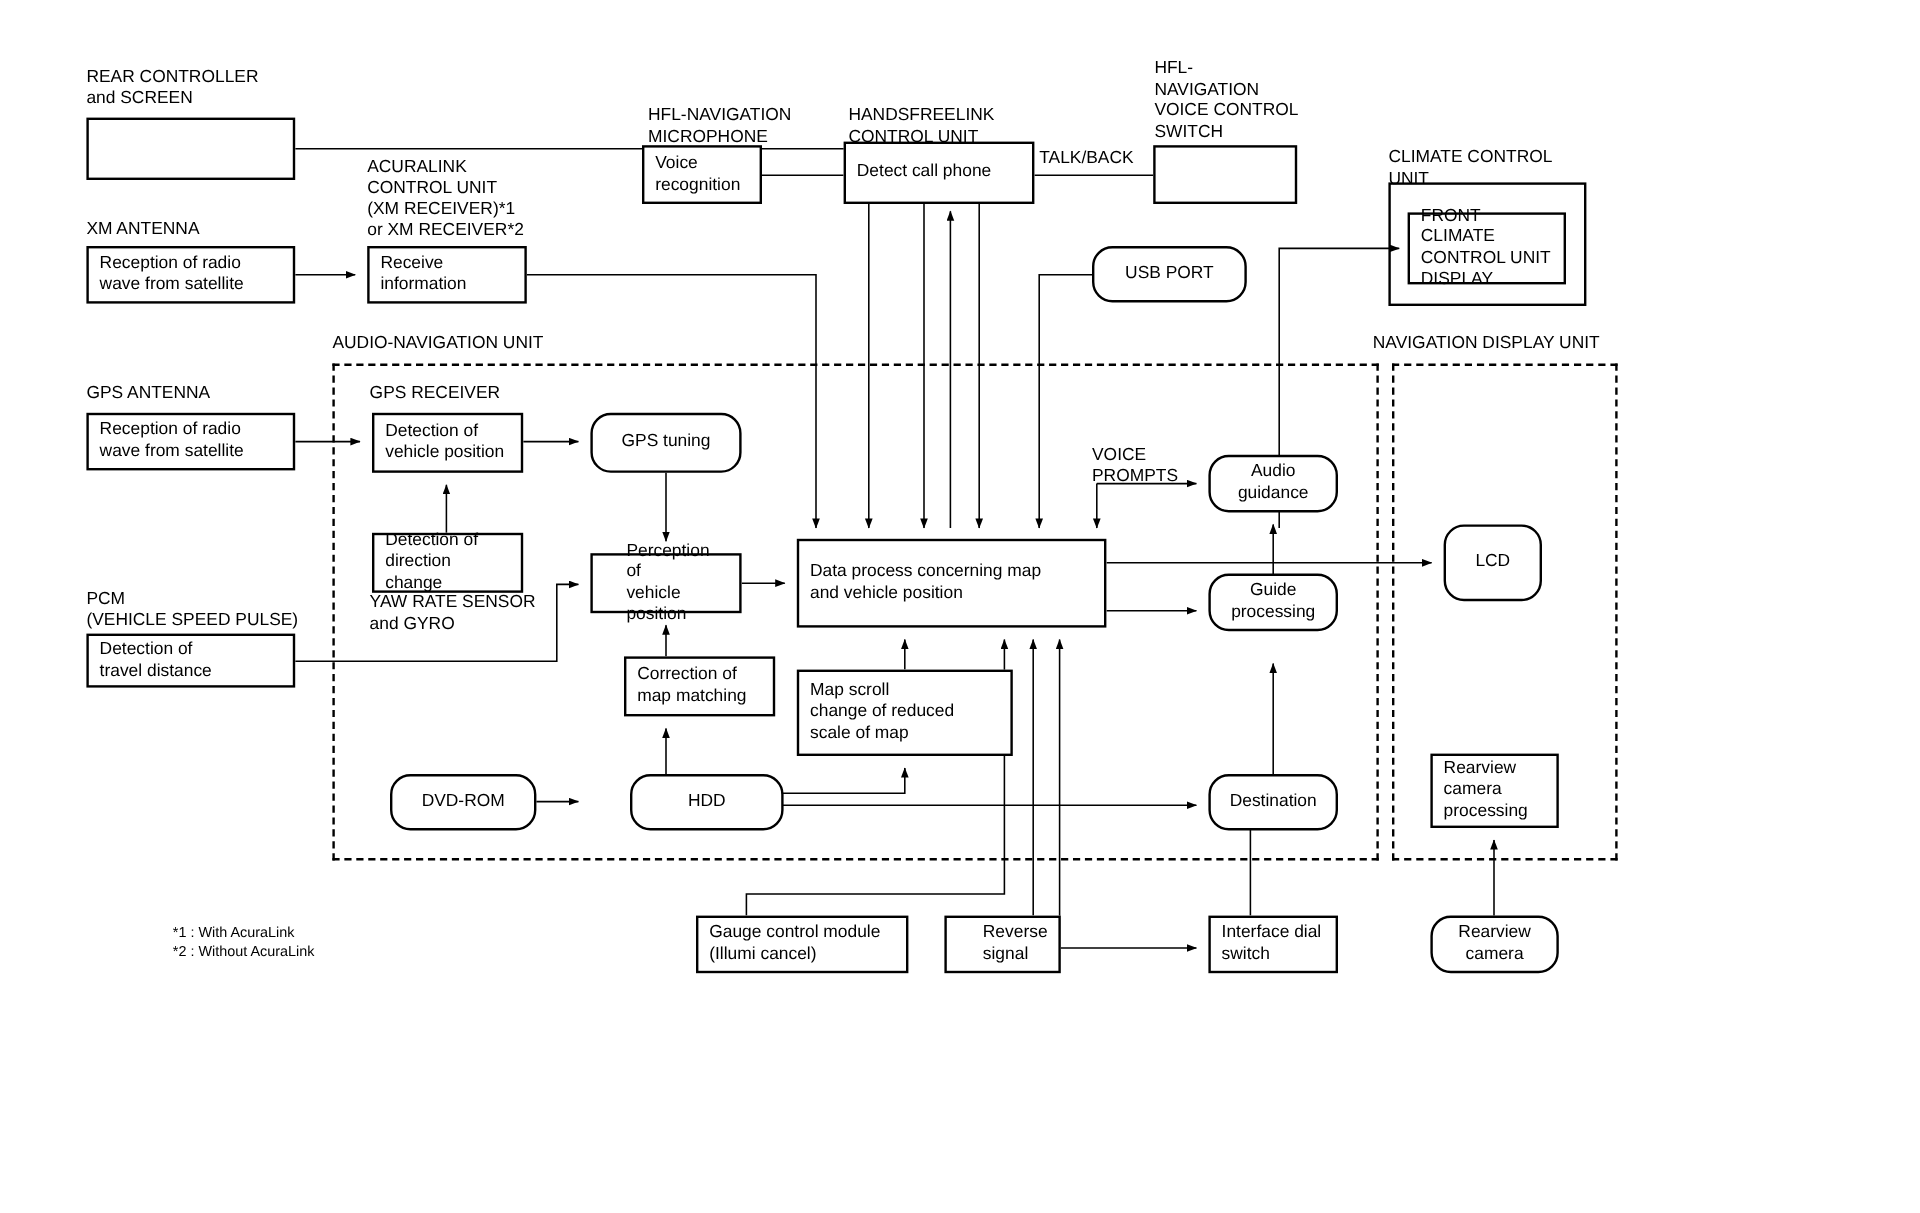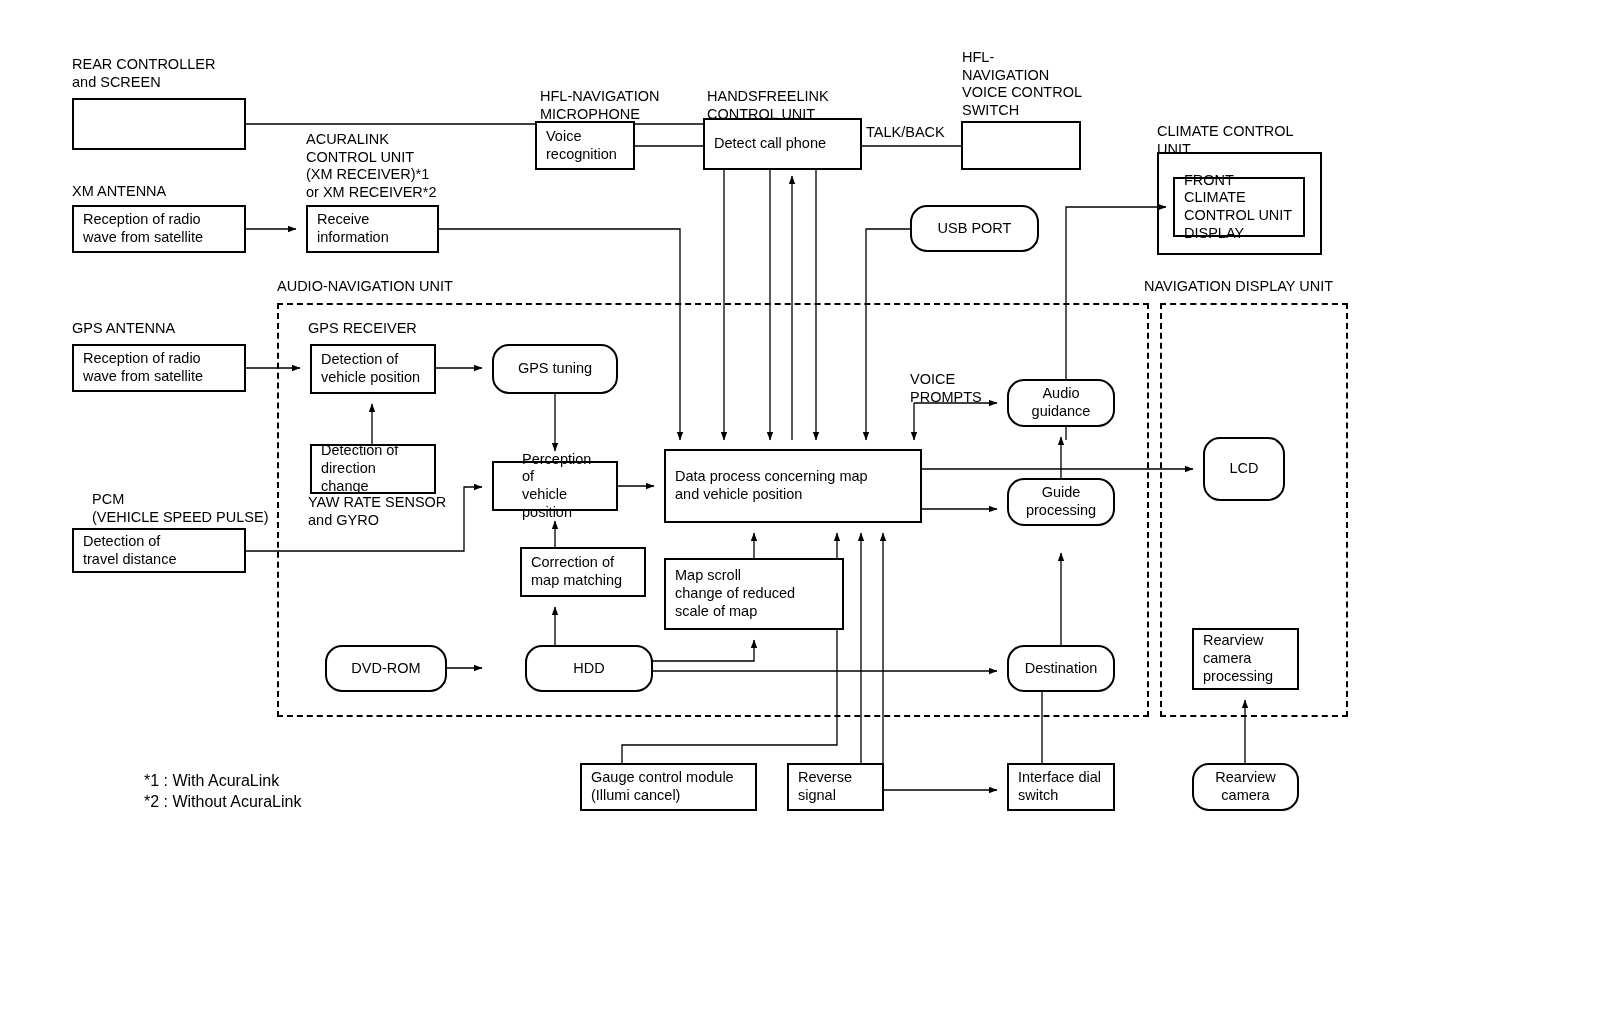--- a/index.html
+++ b/index.html
@@ -5,21 +5,21 @@
   html,body{margin:0;padding:0;background:#ffffff;}
   body{width:1600px;height:1011px;font-family:"Liberation Sans",sans-serif;color:#000;}
   #stage{position:relative;width:1600px;height:1011px;overflow:hidden;background:#fff;}
   svg#wires{position:absolute;left:0;top:0;width:1600px;height:1011px;}
   .box{position:absolute;border:2px solid #000;background:#fff;box-sizing:border-box;
        display:flex;align-items:center;padding:0 9px;font-size:14.5px;line-height:1.22;}
   .box.center{justify-content:center;text-align:center;padding:0 4px;border-radius:17px;}
   .box .txt{white-space:pre-line;}
   .lbl{position:absolute;font-size:14.5px;line-height:1.22;white-space:pre-line;background:transparent;}
   .dashbox{position:absolute;border:2px dashed #000;box-sizing:border-box;background:transparent;}
-  .notes{position:absolute;font-size:16px;line-height:1.32;white-space:pre-line;}
+  .notes{position:absolute;font-size:12px;line-height:1.32;white-space:pre-line;}
 </style>
 </head>
 <body>
 
 <div id="stage">
   <svg id="wires" xmlns="http://www.w3.org/2000/svg">
     <defs>
       <marker id="ah" markerWidth="9" markerHeight="9" refX="8" refY="3.2" orient="auto" markerUnits="userSpaceOnUse">
         <path d="M0,0 L8.5,3.2 L0,6.4 z" fill="#000"></path>
       </marker>
@@ -159,21 +159,21 @@
       </div>
       <div class="box" style="left: 1192px; top: 628px; width: 107px; height: 62px;">
         <span class="txt">Rearview
 camera
 processing</span>
       </div>
       <div class="box" style="left: 580px; top: 763px; width: 177px; height: 48px;">
         <span class="txt">Gauge control module
 (Illumi cancel)</span>
       </div>
-      <div class="box" style="left: 787px; top: 763px; width: 97px; height: 48px;">
+      <div class="box" style="left: 787px; top: 763px; width: 97px; height: 48px; justify-content: flex-end;">
         <span class="txt">Reverse
 signal</span>
       </div>
       <div class="box" style="left: 1007px; top: 763px; width: 108px; height: 48px;">
         <span class="txt">Interface dial
 switch</span>
       </div>
       <div class="box center" style="left: 1192px; top: 763px; width: 107px; height: 48px;">
         <span class="txt">Rearview
 camera</span>
@@ -193,20 +193,20 @@
 CONTROL UNIT</div>
       <div class="lbl" style="left: 962px; top: 49px;">HFL-
 NAVIGATION
 VOICE CONTROL
 SWITCH</div>
       <div class="lbl" style="left: 866px; top: 124px;">TALK/BACK</div>
       <div class="lbl" style="left: 72px; top: 320px;">GPS ANTENNA</div>
       <div class="lbl" style="left: 308px; top: 320px;">GPS RECEIVER</div>
       <div class="lbl" style="left: 308px; top: 494px;">YAW RATE SENSOR
 and GYRO</div>
-      <div class="lbl" style="left: 72px; top: 491px; margin-left: 20px;">PCM
+      <div class="lbl" style="left: 72px; top: 491px;">PCM
 (VEHICLE SPEED PULSE)</div>
       <div class="lbl" style="left: 910px; top: 371px;">VOICE
 PROMPTS</div>
     </div>
   <div class="notes" style="left:144px;top:770px;">*1 : With AcuraLink
 *2 : Without AcuraLink</div>
 </div>
 
 </body></html>

